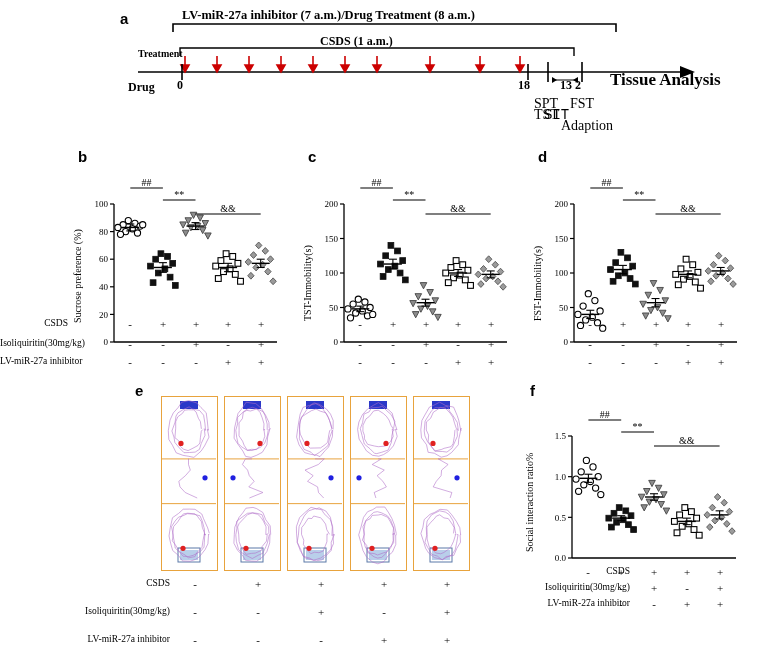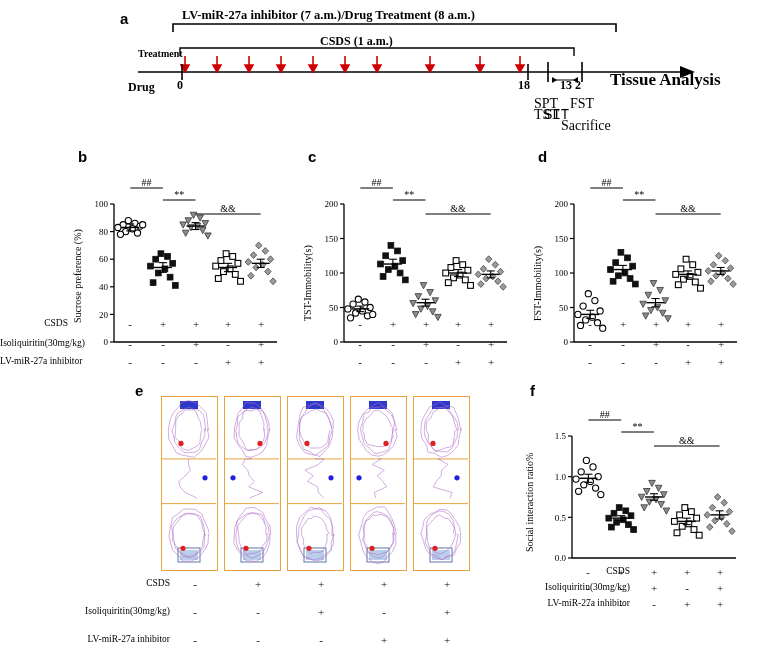--- a/index.html
+++ b/index.html
@@ -84,21 +84,21 @@
   <div class="abs bold" style="left:398px;top:70px;font-size:12px;">18</div>
   <div class="abs bold" style="left:440px;top:70px;font-size:12px;">13</div>
   <div class="abs bold" style="left:455px;top:70px;font-size:12px;">2</div>
 
   <div class="abs bold" style="left:490px;top:62px;font-size:17px;">Tissue Analysis</div>
 
   <div class="abs tiny" style="left:414px;top:88px;">SPT</div>
   <div class="abs tiny" style="left:414px;top:99px;">TST</div>
   <div class="abs tiny" style="left:450px;top:88px;">FST</div>
   <div class="abs tiny" style="left:424px;top:99px;font-family:Liberation Mono, monospace;">SIT</div>
-  <div class="abs tiny" style="left:441px;top:110px;">Sacrifice</div>
+  <div class="abs tiny" style="left:441px;top:110px;">Adaption</div>
 </div>
 
 <div class="abs" style="left:70px;top:148px;width:215px;height:220px;">
   <div class="abs panel-letter" style="left:8px;top:0px;">b</div>
   <div class="abs axis-title" style="left:2px;top:40px;height:135px;">Sucrose preference (%)</div>
   <svg class="abs" style="left:18px;top:22px;" width="195" height="190" id="plot-b">
       <line x1="26" y1="34" x2="26" y2="172" stroke="#000" stroke-width="1.3"></line>
       <line x1="26" y1="172" x2="189" y2="172" stroke="#000" stroke-width="1.3"></line>
       <line x1="22" y1="172" x2="26" y2="172" stroke="#000" stroke-width="1.2"></line>
       <text x="20" y="175.2" text-anchor="end" font-size="9" font-family="Liberation Serif, serif" fill="#000">0</text>

